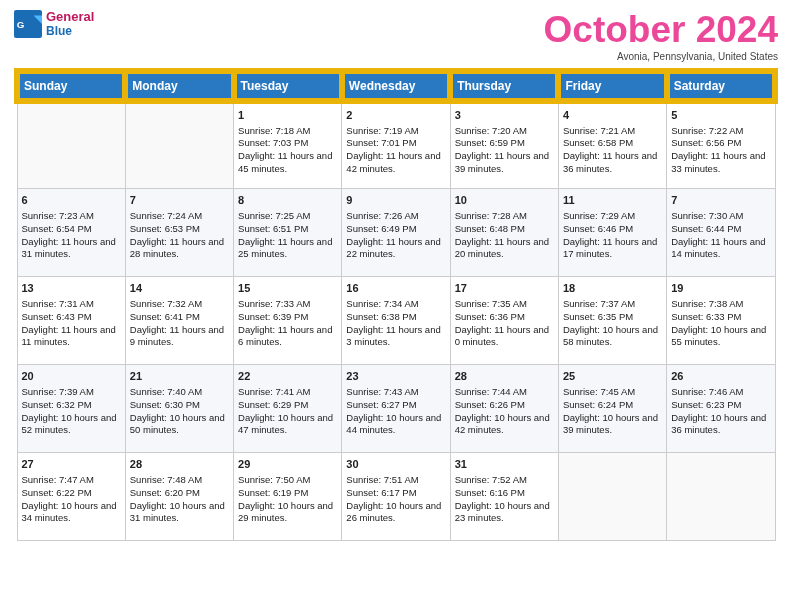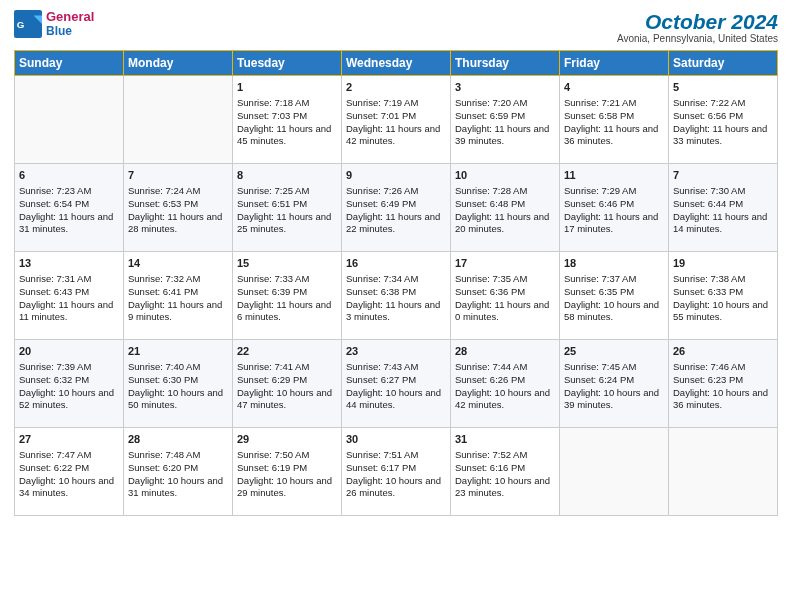--- a/index.html
+++ b/index.html
@@ -28,44 +28,43 @@
       gap: 4px;
     }
     .logo-icon {
       width: 28px;
       height: 28px;
     }
     .title-area {
       text-align: right;
     }
     .main-title {
-      font-size: 21px;
+      font-size: 37px;
       font-weight: bold;
-      color: #0369a1;
+      color: #ec4899;
       line-height: 1.1;
-      font-style: italic;
     }
     .subtitle {
       font-size: 10px;
       color: #444;
     }
     .calendar {
       width: 100%;
       border-collapse: collapse;
       table-layout: fixed;
       font-size: 10px;
     }
     .calendar thead th {
       background: #2979c2;
       color: #fff;
       font-size: 12px;
       font-weight: bold;
       padding: 5px 4px;
       text-align: left;
-      border: 1px solid #eab308;
+      border: 6px solid #eab308;
     }
     .calendar tbody td {
       border: 1px solid #ccc;
       vertical-align: top;
       padding: 4px 4px;
       height: 88px;
       color: #222;
       font-size: 9.5px;
       line-height: 1.35;
       background: #fff;

